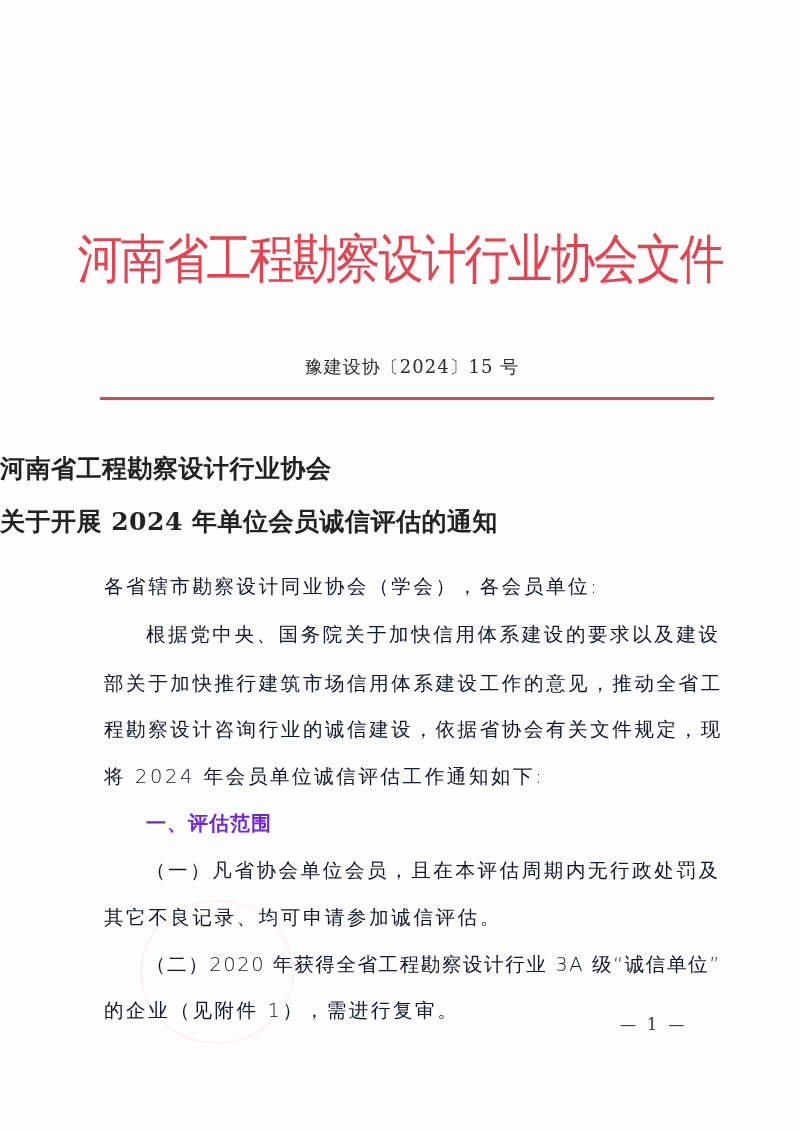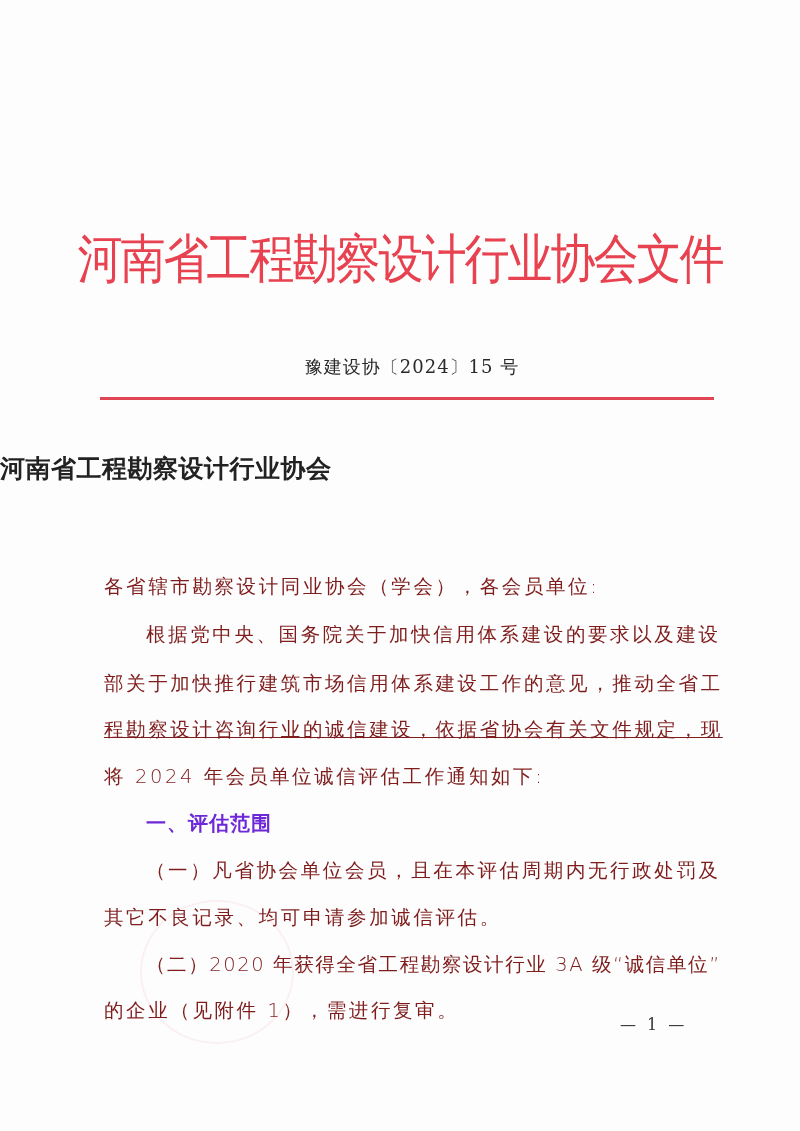--- a/index.html
+++ b/index.html
@@ -67,21 +67,21 @@
       letter-spacing: 0.5px;
     }
     .title.l1 { top: 452px; }
     .title.l2 { top: 505px; }
     .body-line {
       position: absolute;
       left: 104px;
       width: 620px;
       font-family: "DejaVu Sans", "Liberation Sans", sans-serif;
       font-size: 19.5px;
-      color: #7f1d1d;
+      color: #0f172a;
       letter-spacing: 2.6px;
       white-space: nowrap;
       font-weight: 300;
     }
     .indent { left: 146px; }
     .heading1 {
       position: absolute;
       left: 146px;
       font-family: "DejaVu Sans", "Liberation Sans", sans-serif;
       font-size: 20px;
@@ -112,26 +112,27 @@
 
 <div class="page">
 
   <div class="masthead">河南省工程勘察设计行业协会文件</div>
 
   <div class="docnum">豫建设协〔2024〕15 号</div>
 
   <div class="red-rule"></div>
 
   <div class="title l1">河南省工程勘察设计行业协会</div>
+  <div class="title l2">关于开展 2024 年单位会员诚信评估的通知</div>
 
   <div class="body-line" style="top:573px;">各省辖市勘察设计同业协会（学会），各会员单位:</div>
 
   <div class="body-line indent" style="top:621px;">根据党中央、国务院关于加快信用体系建设的要求以及建设</div>
   <div class="body-line" style="top:670px;">部关于加快推行建筑市场信用体系建设工作的意见，推动全省工</div>
-  <div class="body-line" style="top:716px;text-decoration:underline;">程勘察设计咨询行业的诚信建设，依据省协会有关文件规定，现</div>
+  <div class="body-line" style="top:716px;">程勘察设计咨询行业的诚信建设，依据省协会有关文件规定，现</div>
   <div class="body-line" style="top:763px;">将 2024 年会员单位诚信评估工作通知如下:</div>
 
   <div class="heading1" style="top:810px;">一、评估范围</div>
 
   <div class="body-line indent" style="top:857px; left:146px;">（一）凡省协会单位会员，且在本评估周期内无行政处罚及</div>
   <div class="body-line" style="top:904px;">其它不良记录、均可申请参加诚信评估。</div>
 
   <div class="seal-ghost"></div>
 
   <div class="body-line indent" style="top:951px; letter-spacing:1.6px;">（二）2020 年获得全省工程勘察设计行业 3A 级“诚信单位”</div>

